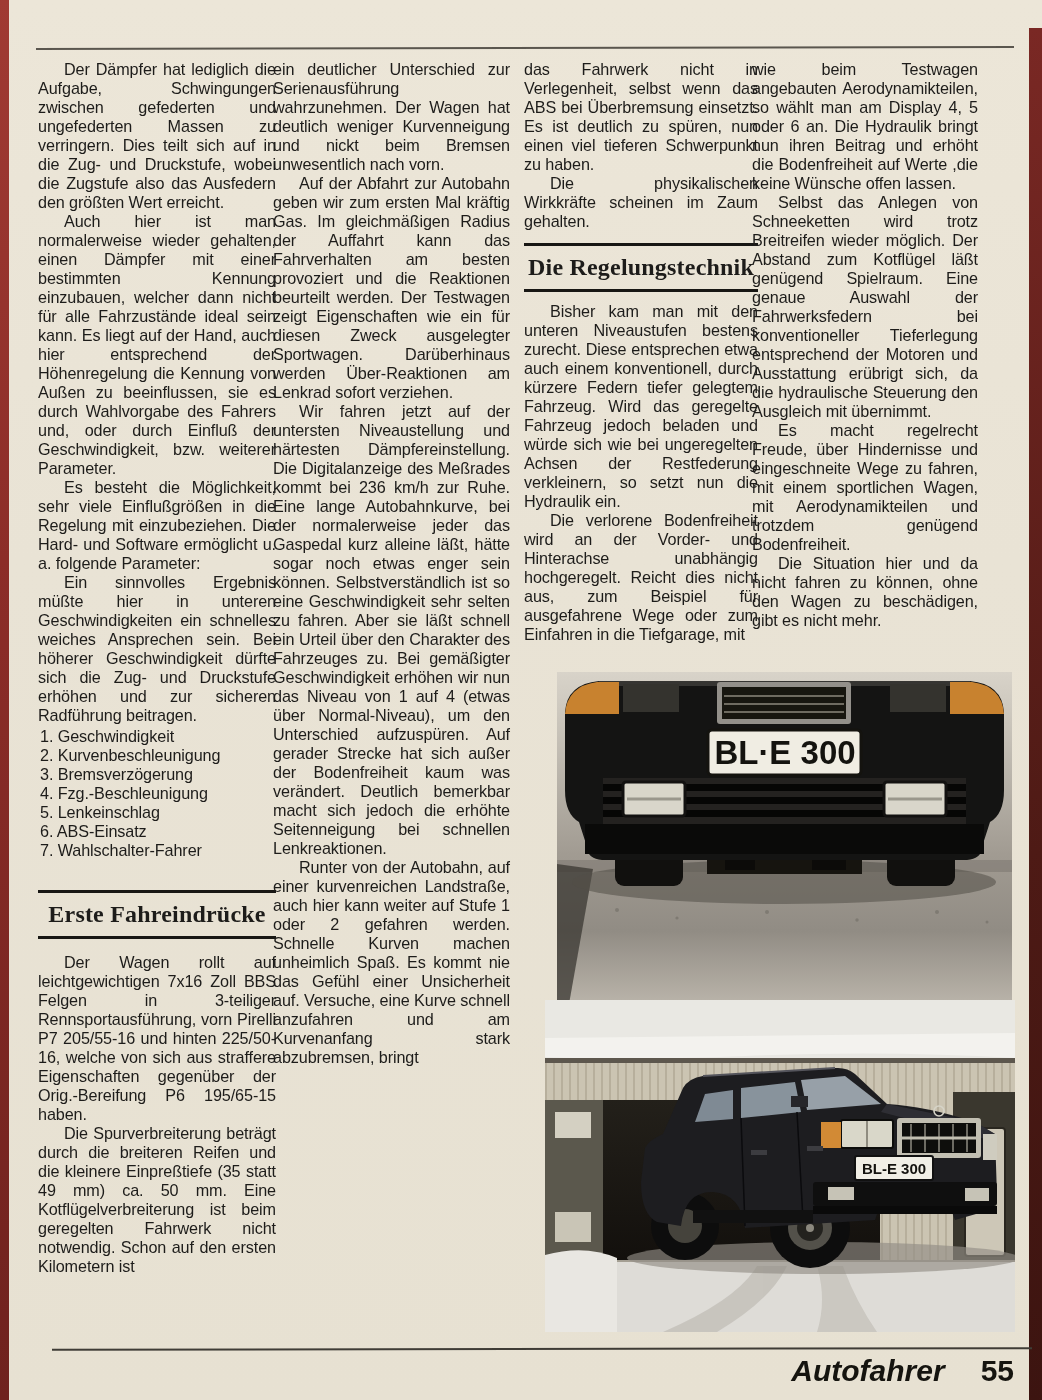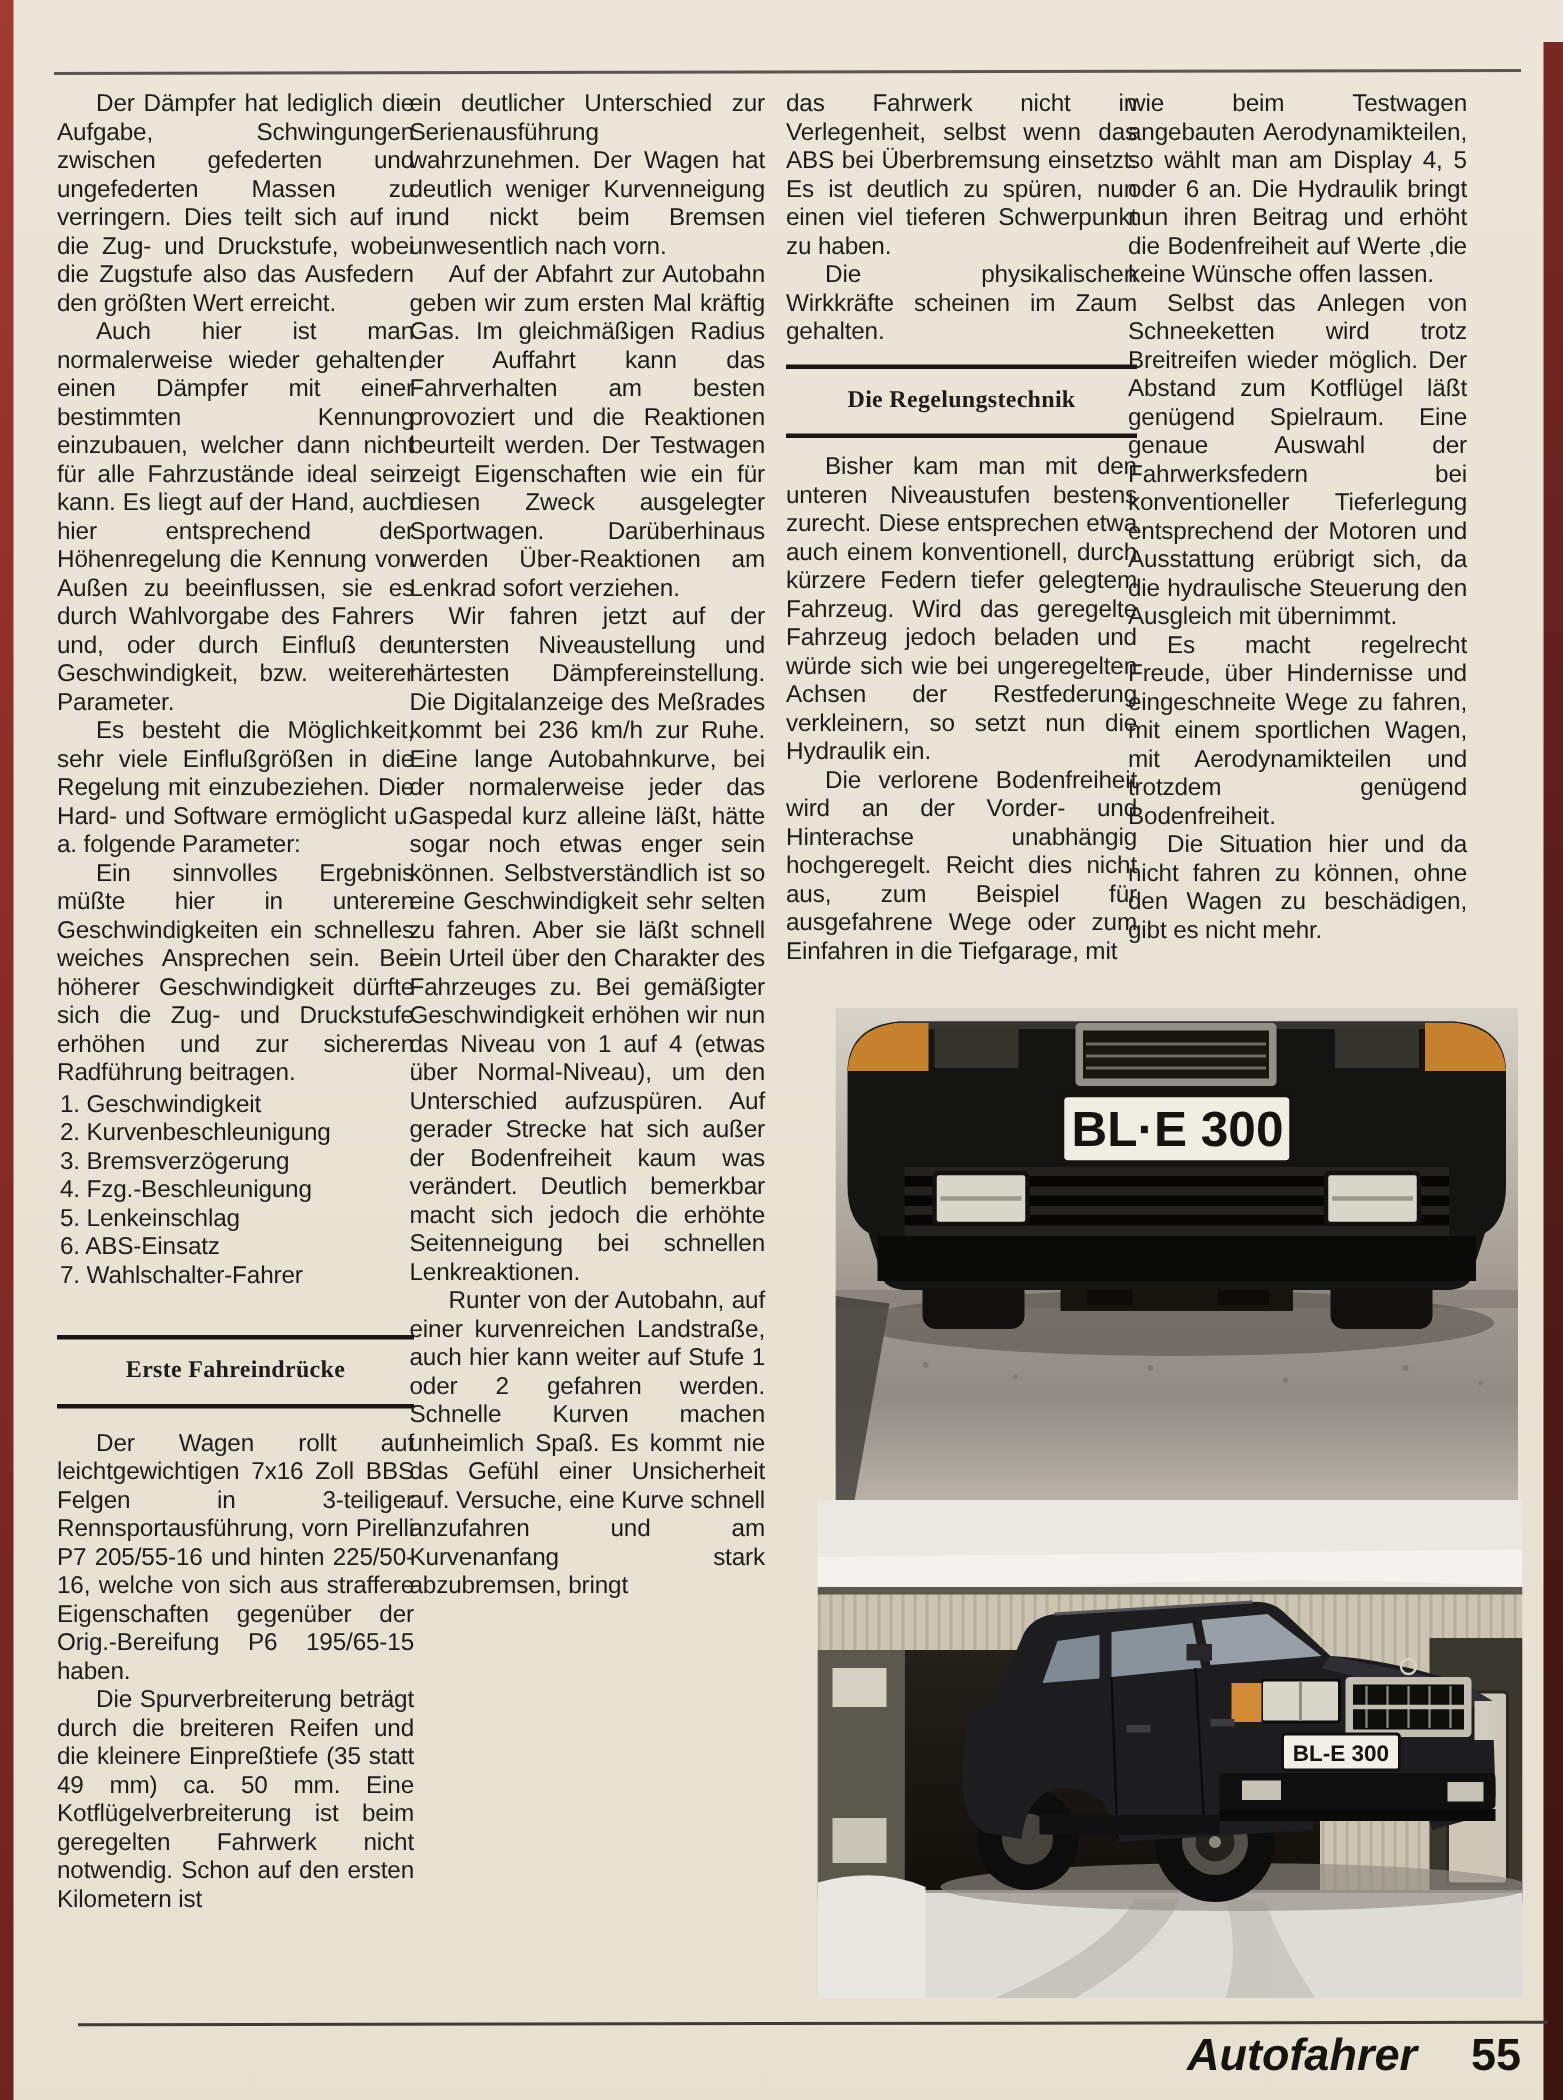--- a/index.html
+++ b/index.html
@@ -13,21 +13,21 @@
         background:linear-gradient(180deg,#7a2824,#4e1a15 60%,#3c1410);}
   .topline{position:absolute;top:47px;left:36px;width:978px;height:2px;background:#5a564e;transform:rotate(-0.12deg);}
   .col{position:absolute;top:60px;text-align:justify;font-size:16.2px;line-height:19px;
        letter-spacing:-0.1px;hyphens:auto;-webkit-hyphens:auto;overflow-wrap:break-word;}
   .col p{margin:0;}
   .ind{text-indent:26px;}
   .c1{left:38px;width:238px;}
   .c2{left:273px;width:237px;}
   .c3{left:524px;width:234px;}
   .c4{left:752px;width:226px;}
-  .shead{font-family:"Liberation Serif",serif;font-weight:700;font-size:16px;line-height:28px;
+  .shead{font-family:"Liberation Serif",serif;font-weight:700;font-size:24px;line-height:28px;
          text-align:center;border-top:3px solid #181714;border-bottom:3px solid #181714;
          padding:7px 0 8px;letter-spacing:.2px;margin:0;}
   .c1 .shead{margin:30px 0 14px;}
   .c3 .shead{margin:12px 0 10px;}
   .plist{margin-top:2px;}
   .plist div{padding-left:2px;}
   .photo{position:absolute;margin:0;padding:0;}
   .photo svg{display:block;width:100%;height:100%;}
   .ph1{left:557px;top:672px;width:455px;height:332px;}
   .ph2{left:545px;top:1000px;width:470px;height:332px;}

